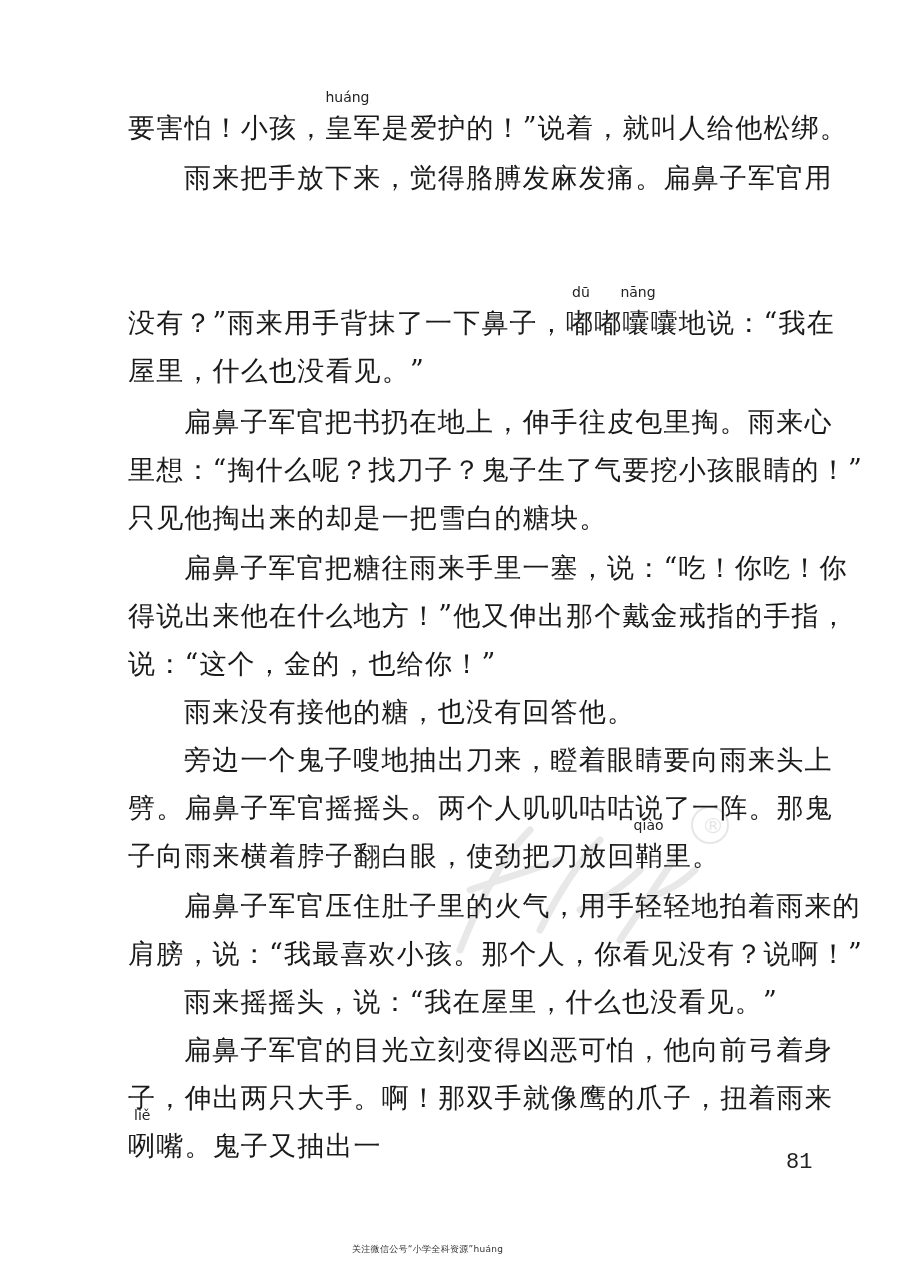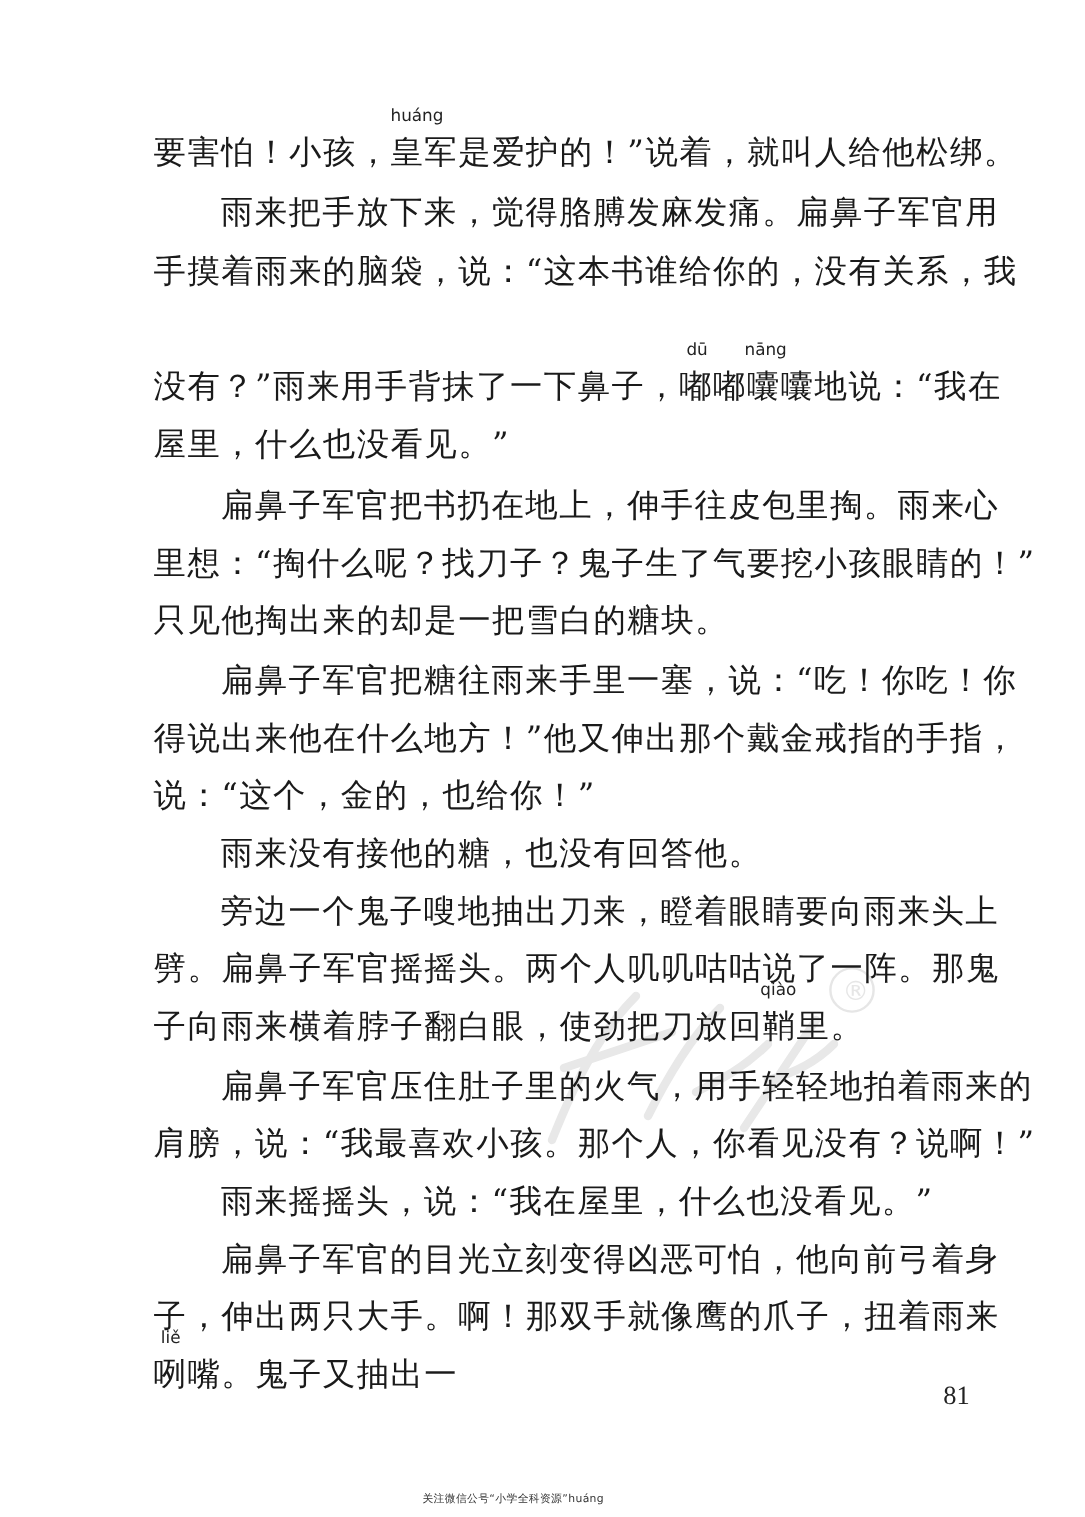--- a/index.html
+++ b/index.html
@@ -44,21 +44,21 @@
       font-size: 14px;
       line-height: 14px;
       letter-spacing: 0;
       color: #222;
       white-space: nowrap;
     }
     .page-number {
       position: absolute;
       left: 786px;
       top: 1150px;
-      font-family: Liberation Serif, serif;
+      font-family: Liberation Mono, monospace;
       font-size: 22px;
       color: #222;
     }
     .footer-note {
       position: absolute;
       left: 352px;
       top: 1243px;
       font-family: "DejaVu Sans", "Liberation Sans", sans-serif;
       font-size: 9px;
       color: #333;
@@ -96,23 +96,20 @@
   </div>
 
   <div class="line" style="top:110px;">
     <span>要害怕！小孩，</span><span class="ruby-wrap"><span class="pinyin">huáng</span><span>皇</span></span><span>军是爱护的！”说着，就叫人给他松绑。</span>
   </div>
 
   <div class="line indent" style="top:160px;">
     <span>雨来把手放下来，觉得胳膊发麻发痛。扁鼻子军官用</span>
   </div>
 
-  <div class="line" style="top:209px;">
-    <span>手摸着雨来的脑袋，说：“这本书谁给你的，没有关系，我</span>
-  </div>
 
 
   <div class="line" style="top:305px;">
     <span>没有？”雨来用手背抹了一下鼻子，</span><span class="ruby-wrap"><span class="pinyin" style="left:6px;">dū</span><span>嘟</span></span><span>嘟</span><span class="ruby-wrap"><span class="pinyin" style="left:-2px;text-align:center;">nāng</span><span>囔</span></span><span>囔地说：“我在</span>
   </div>
 
   <div class="line" style="top:353px;">
     <span>屋里，什么也没看见。”</span>
   </div>
 

